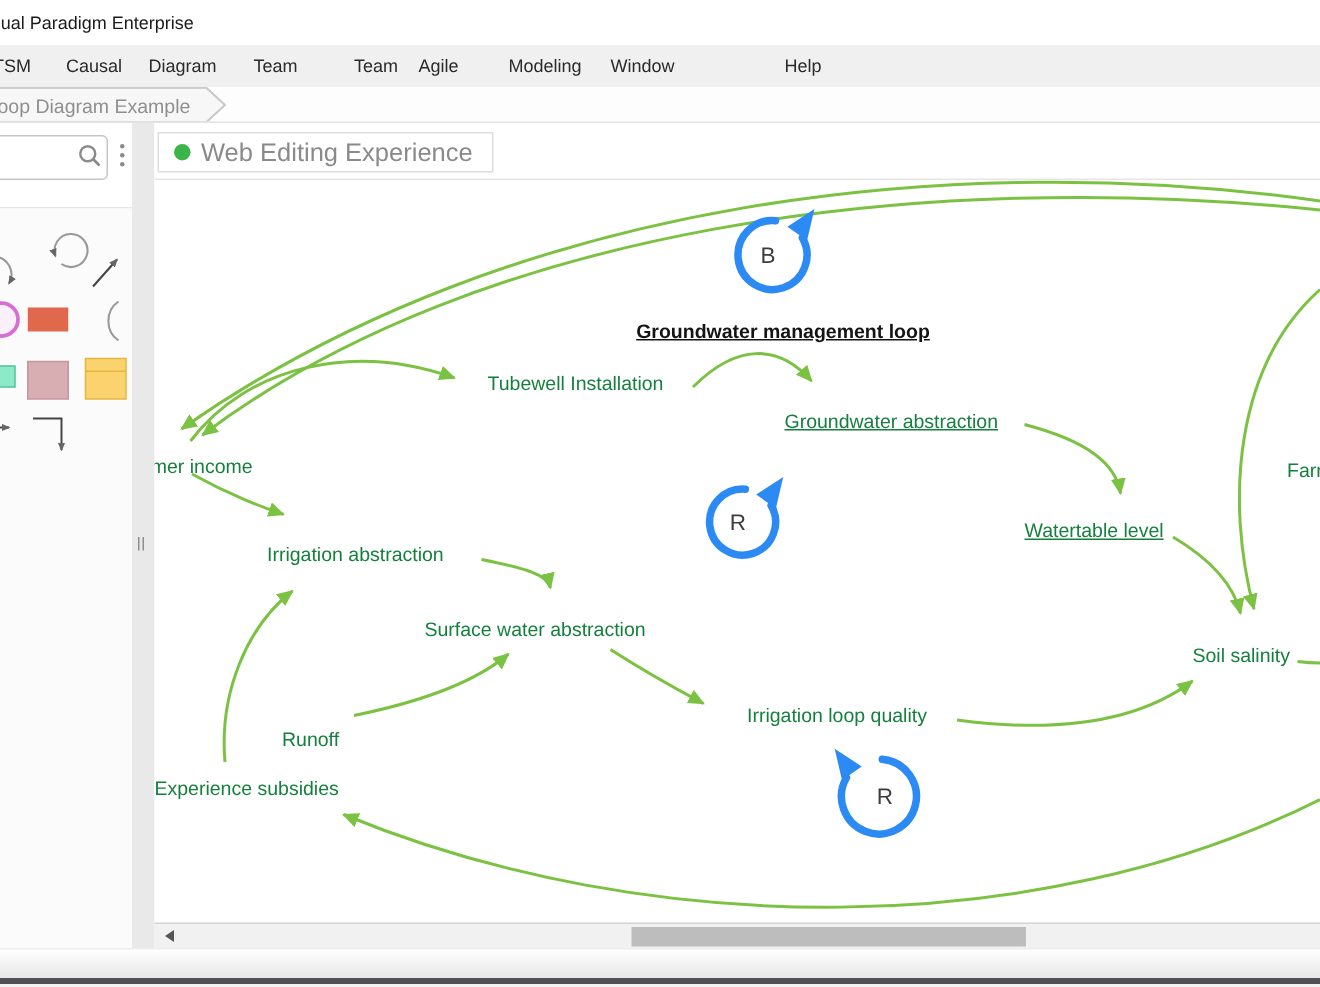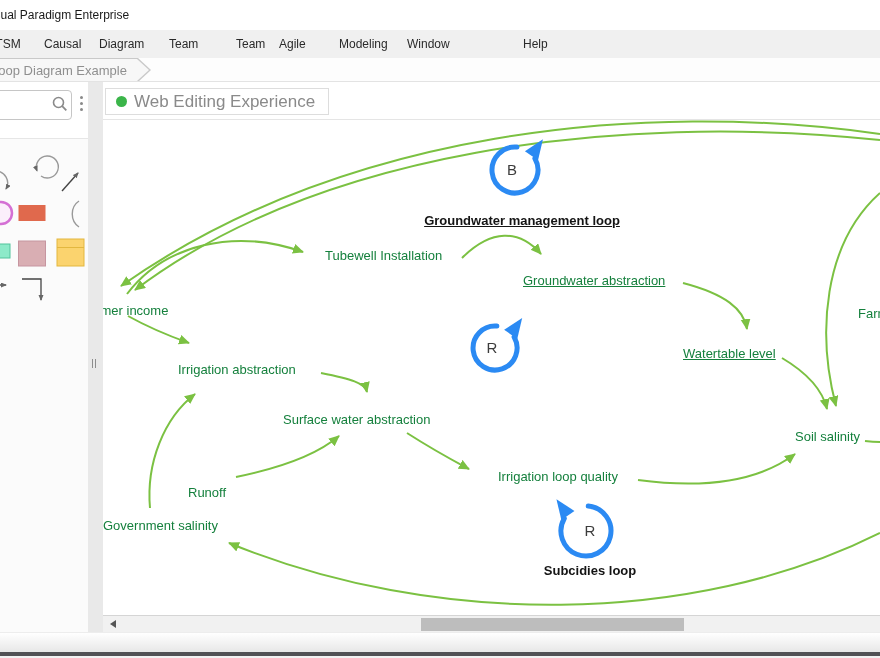--- a/index.html
+++ b/index.html
@@ -211,23 +211,22 @@
           <div class="node-label" style="left: -22px; top: 221px;">Farmer income</div>
           <div class="node-label" style="left: 222px; top: 166px;">Tubewell Installation</div>
           <div class="node-label" style="left: 420px; top: 191px; text-decoration: underline;">Groundwater abstraction</div>
           <div class="node-label" style="left: 580px; top: 264px; text-decoration: underline;">Watertable level</div>
           <div class="node-label" style="left: 755px; top: 224px;">Farm yield</div>
           <div class="node-label" style="left: 692px; top: 347px;">Soil salinity</div>
           <div class="node-label" style="left: 75px; top: 280px;">Irrigation abstraction</div>
           <div class="node-label" style="left: 180px; top: 330px;">Surface water abstraction</div>
           <div class="node-label" style="left: 85px; top: 391px; margin-top: 12px;">Runoff</div>
           <div class="node-label" style="left: 395px; top: 387px;">Irrigation loop quality</div>
-          <div class="node-label" style="left: 0px; top: 436px;">Government salinity</div>
+          <div class="node-label" style="left: 0px; top: 436px;">Experience subsidies</div>
           <div class="loop-label" style="left: 309px; top: 131px; width: 220px; text-decoration: underline;">Groundwater management loop</div>
-          <div class="loop-label" style="left: 387px; top: 481px; width: 200px;">Subcidies loop</div>
         </div>
     </div>
   </div>
 
   <div style="position:absolute; left:103px; top:615px;">
     <div class="hscroll">
       <div class="arrow-left"></div>
       <div class="thumb" id="hthumb" style="left: 318px; width: 263px;"></div>
     </div>
   </div>

